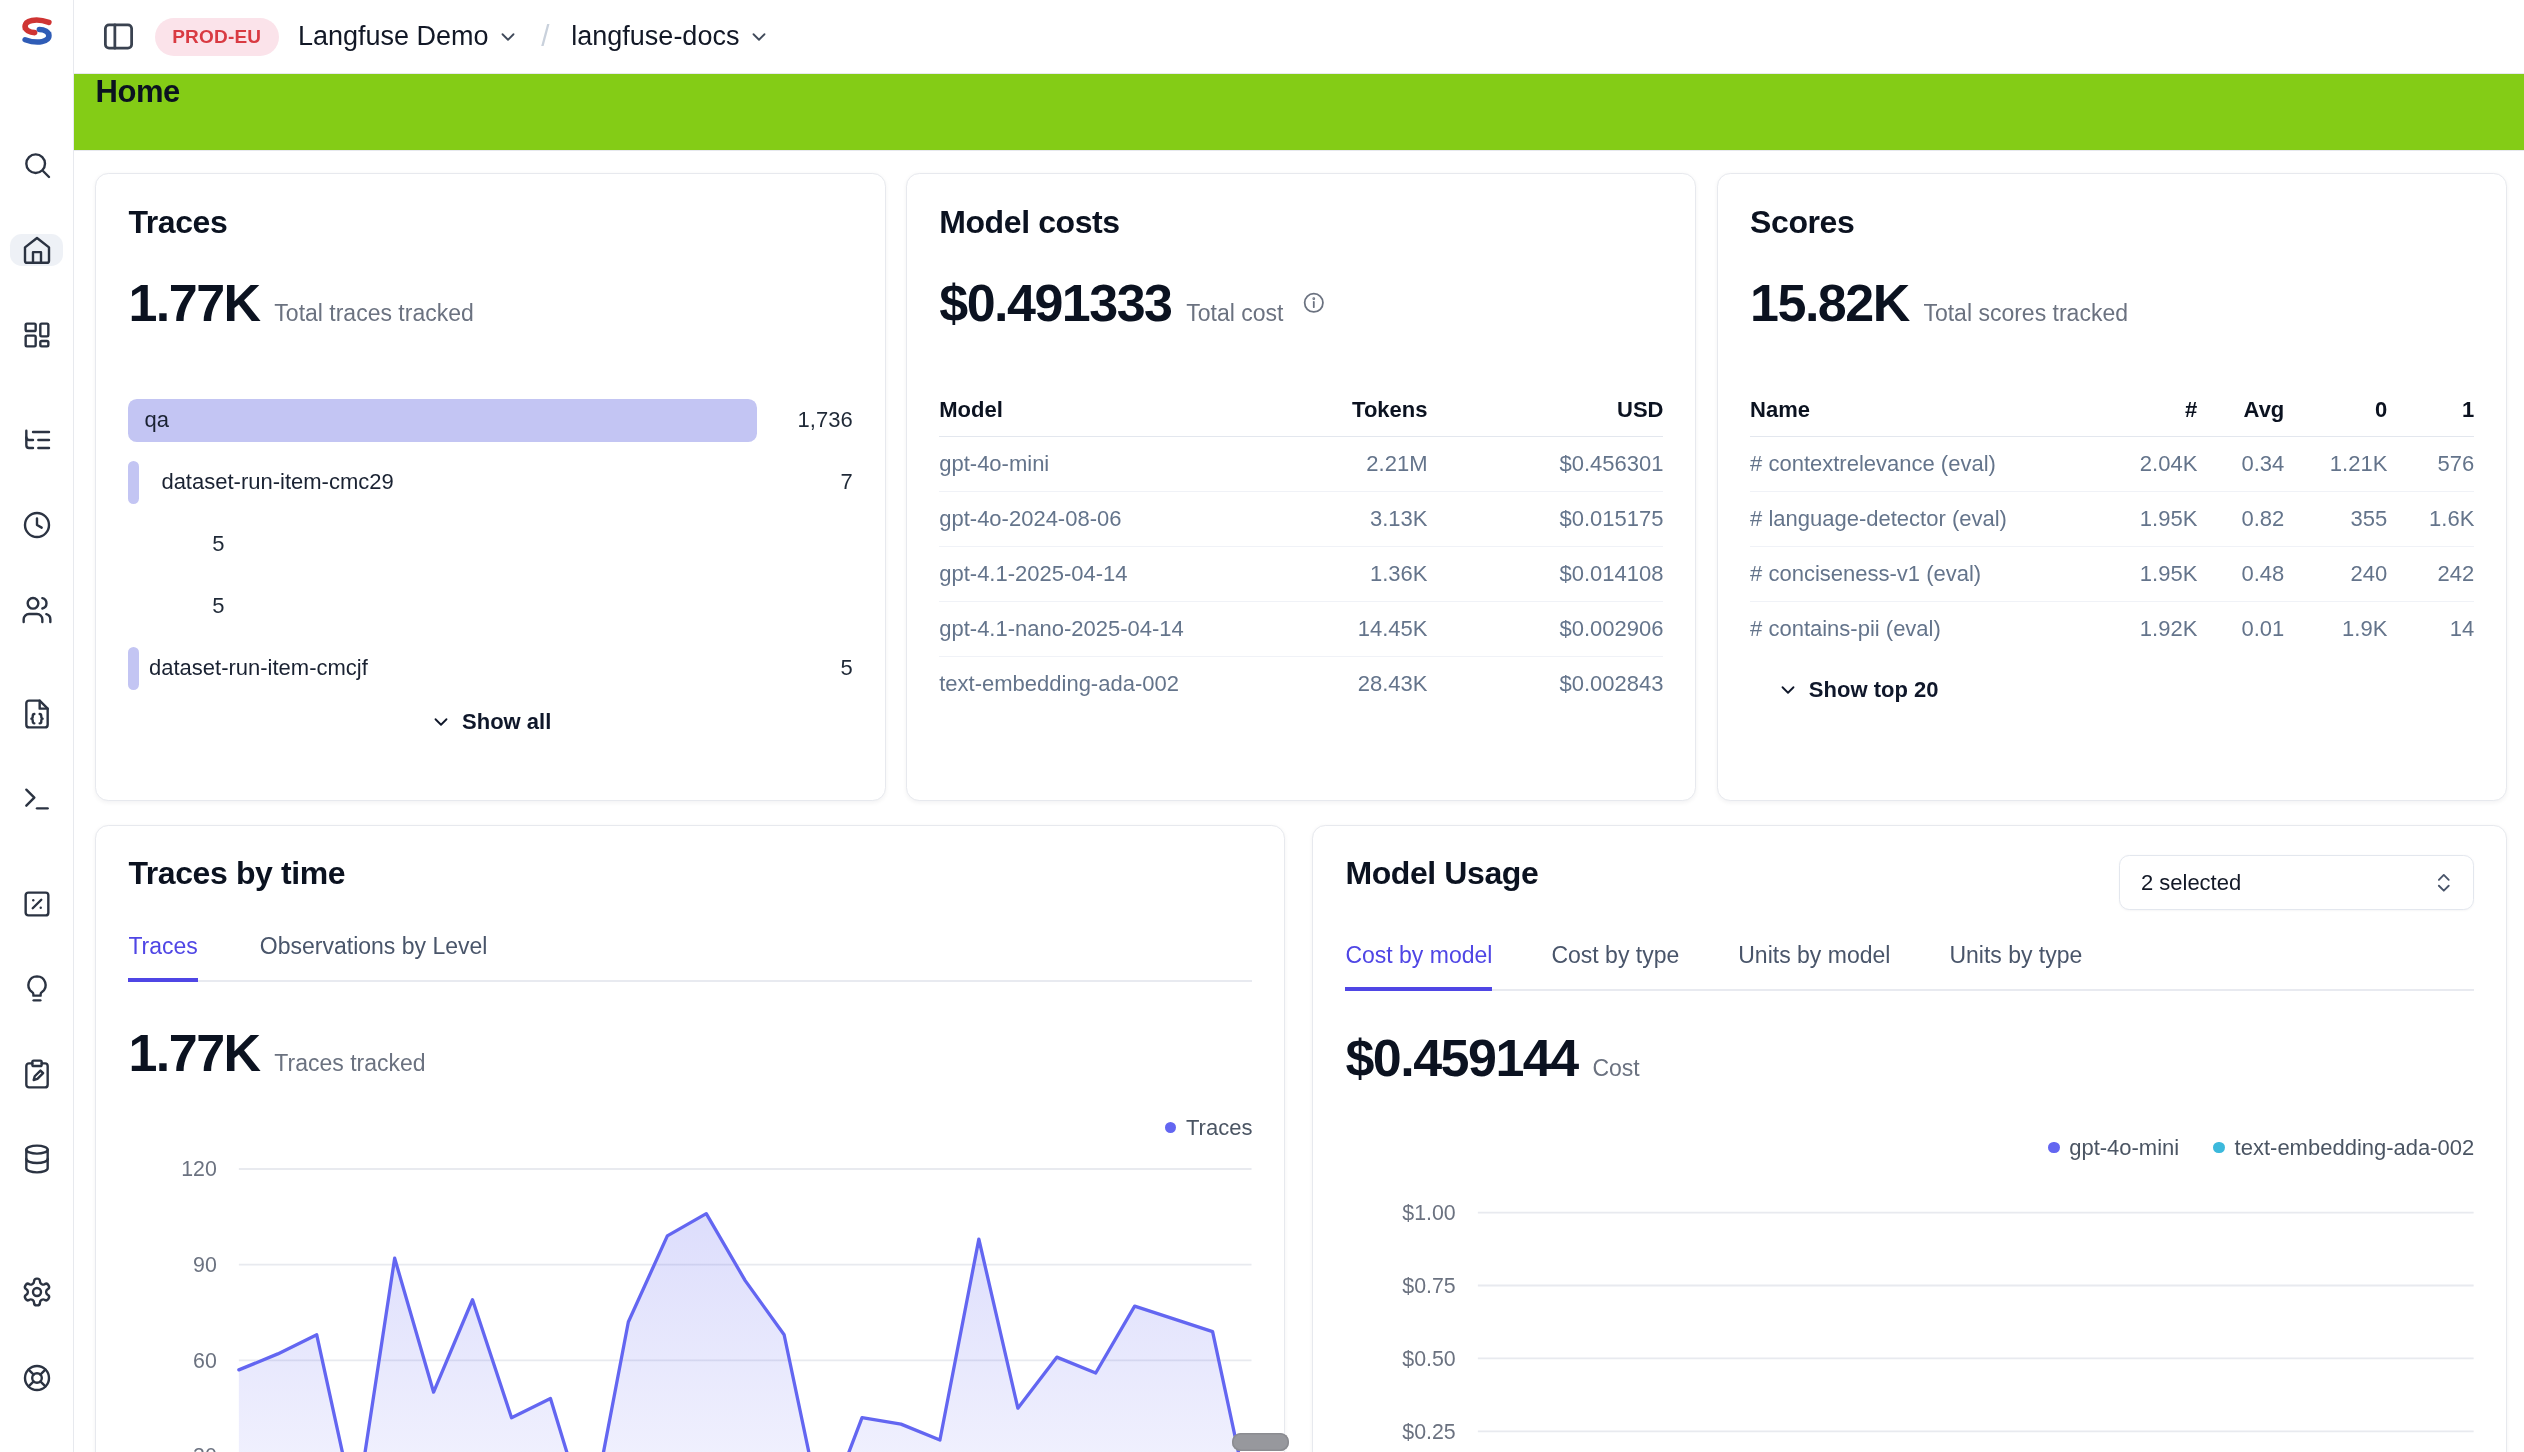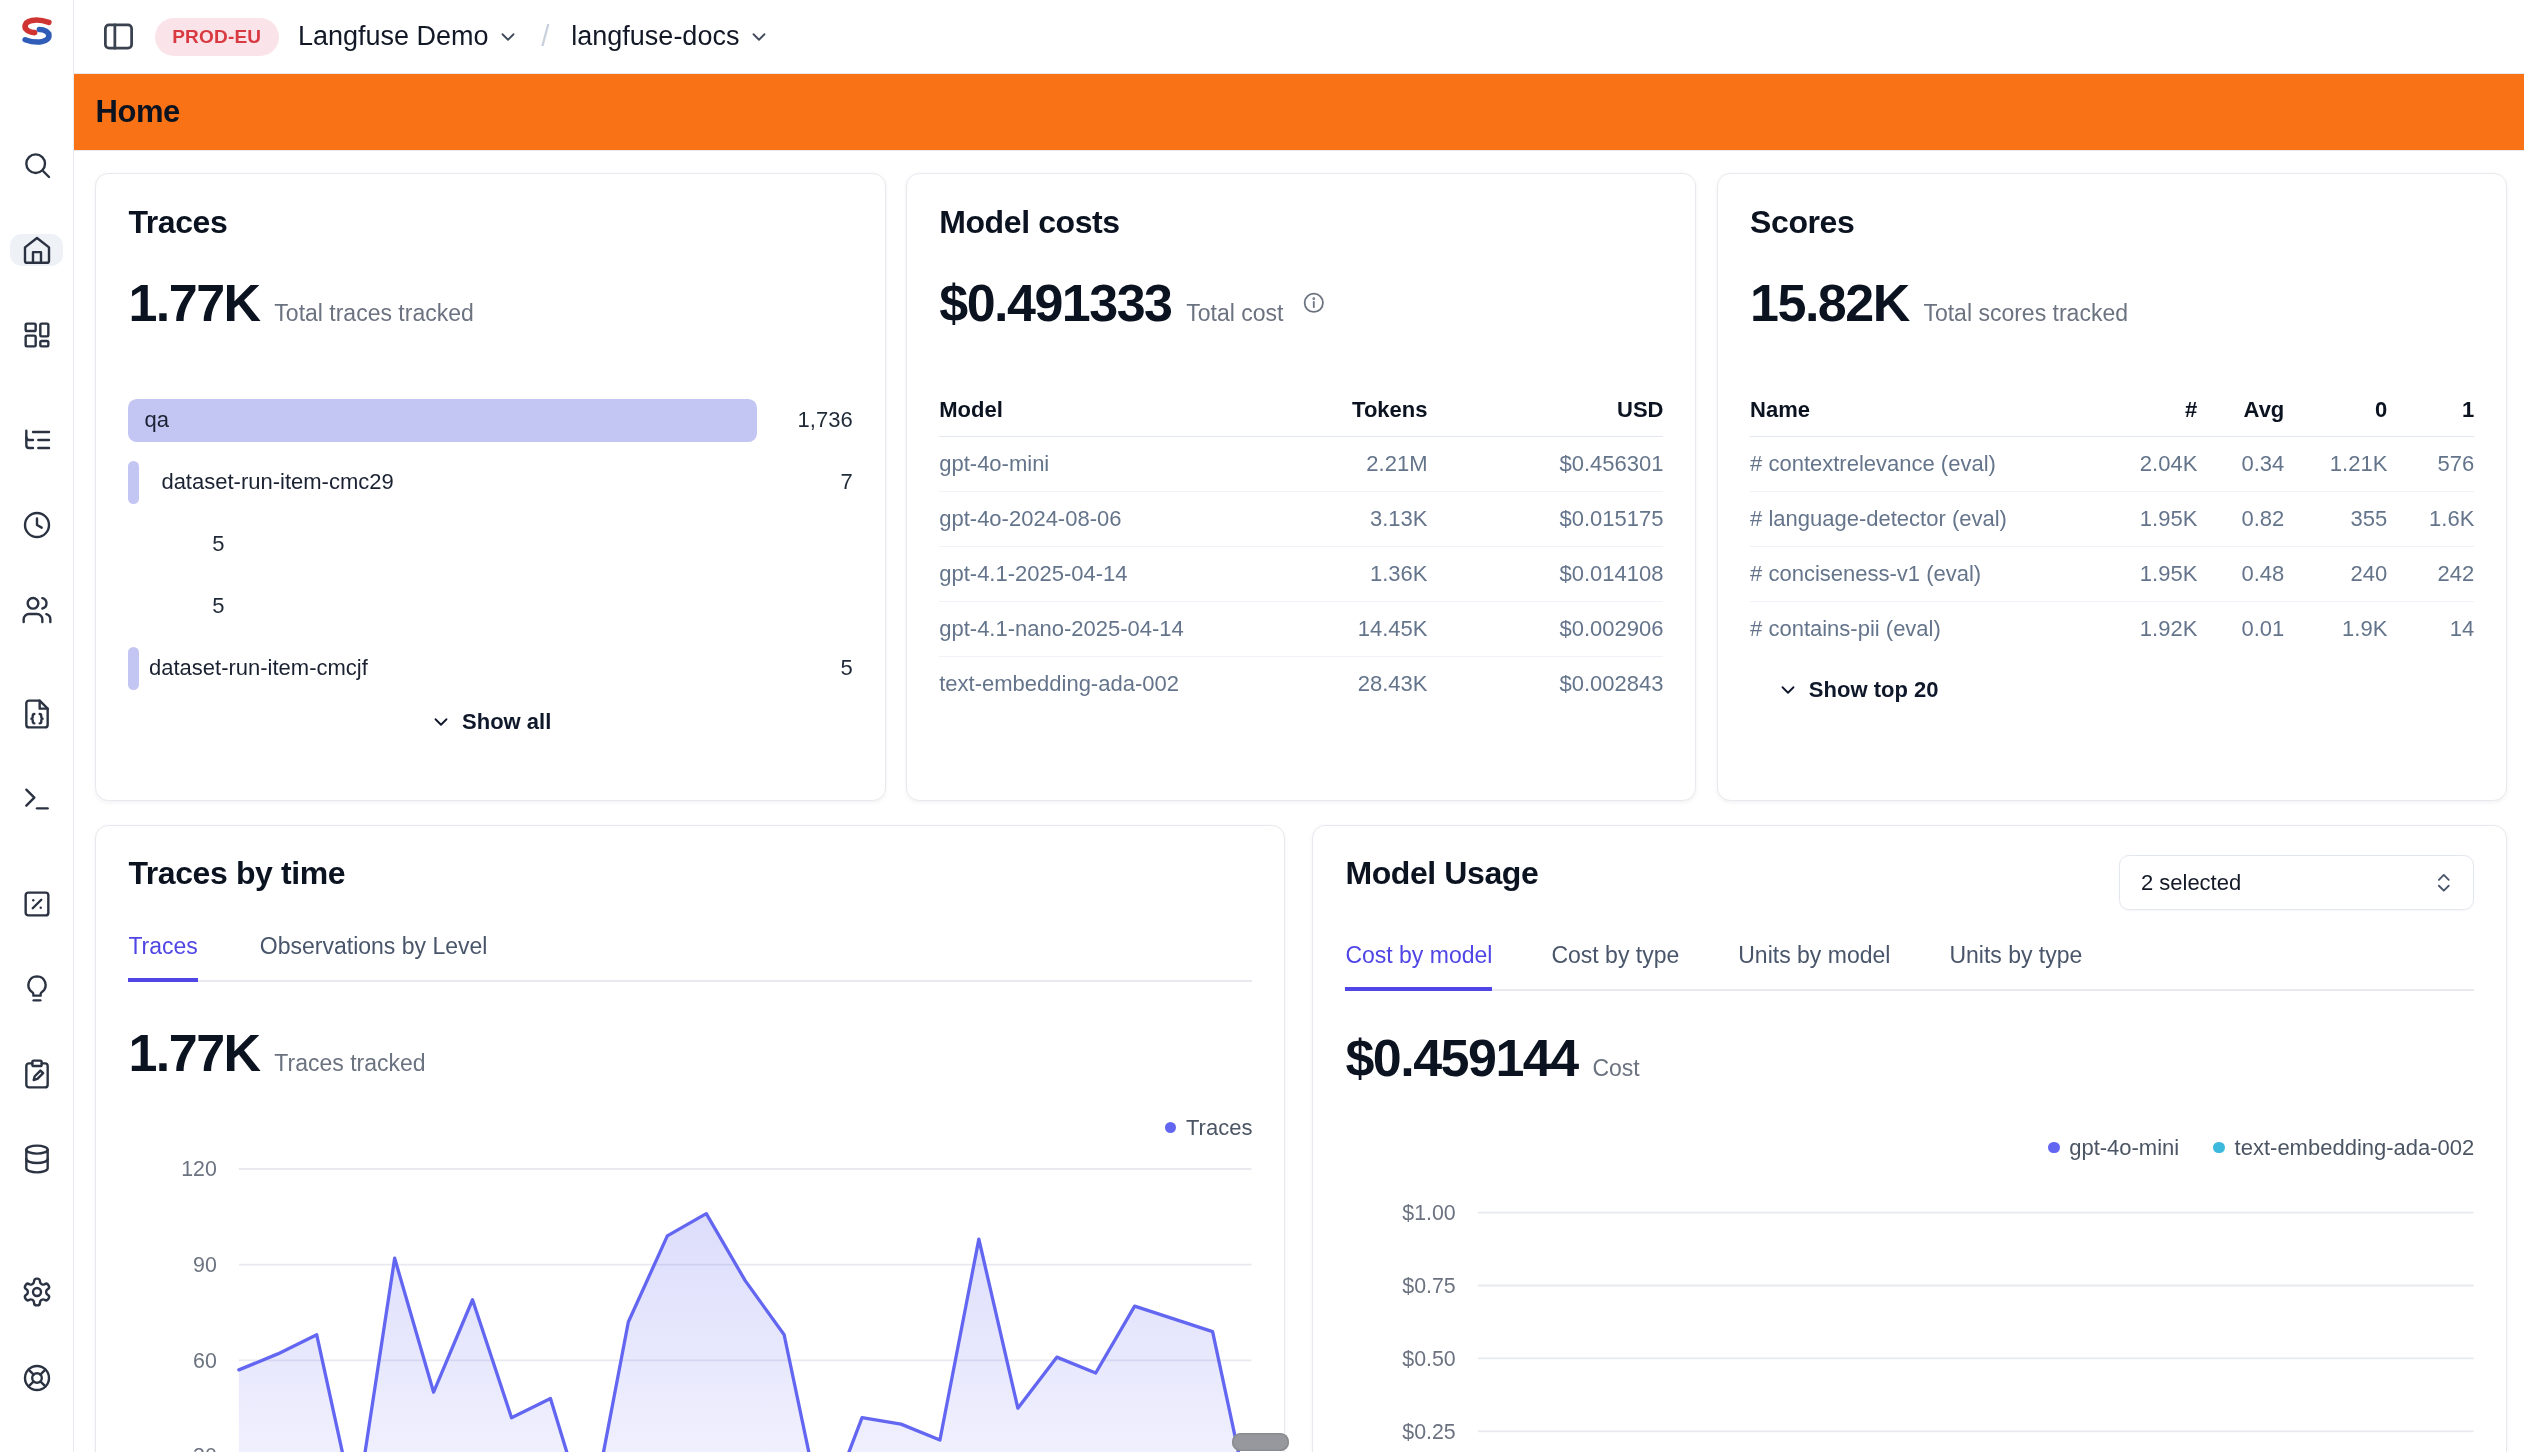--- a/index.html
+++ b/index.html
@@ -27,22 +27,22 @@
   .tb-icon { color:#3a4250; display:flex; cursor:pointer; }
   .tb-icon svg { width:35px; height:35px; }
   .badge { background:#fbe3ea; color:#d93a42; font-size:19px; font-weight:600;
     padding:8px 17.7px; border-radius:736px; letter-spacing:0.2px; }
   .crumb { display:flex; align-items:center; gap:8.8px; cursor:pointer; }
   .crumb-label { font-size:27px; font-weight:500; color:#121826; }
   .chev { color:#404a5a; display:flex; }
   .chev svg { width:22px; height:22px; }
   .slash { color:#c9d1dc; font-size:29.5px; font-weight:300; transform:translateY(-1.5px); padding:0 2.9px; }
 
-  .home-bar { height:77px; flex:0 0 77px; background:#f97316; border-bottom:1.1px solid #e7e9ee;
-    display:flex; align-items:center; padding:0 21.4px; }
+  .home-bar { height:77px; flex:0 0 77px; background:#84cc16; border-bottom:1.1px solid #e7e9ee;
+    display:flex; padding:0 21.4px; }
   .home-title { font-size:31px; font-weight:700; color:#0b1220; letter-spacing:-0.4px; }
 
   .content { flex:1; background:#fff; padding:22px 17.7px 0 21.4px; display:flex; flex-direction:column; gap:23.6px; }
   .row-top { display:grid; grid-template-columns:1fr 1fr 1fr; gap:20.6px; height:628px; }
   .row-bottom { display:grid; grid-template-columns:1190px 1fr; gap:27px; height:825px; }
 
   .card { background:#fff; border:1.1px solid #e7e9ee; border-radius:13.3px; padding:29.5px 32px;
     box-shadow:0 1.5px 4.4px rgba(15,23,42,.05); position:relative; overflow:hidden; }
   .card-title { font-size:32px; font-weight:700; letter-spacing:-0.4px; color:#0b1220; }
   .metric { display:flex; align-items:baseline; gap:14.7px; margin-top:32px; }

